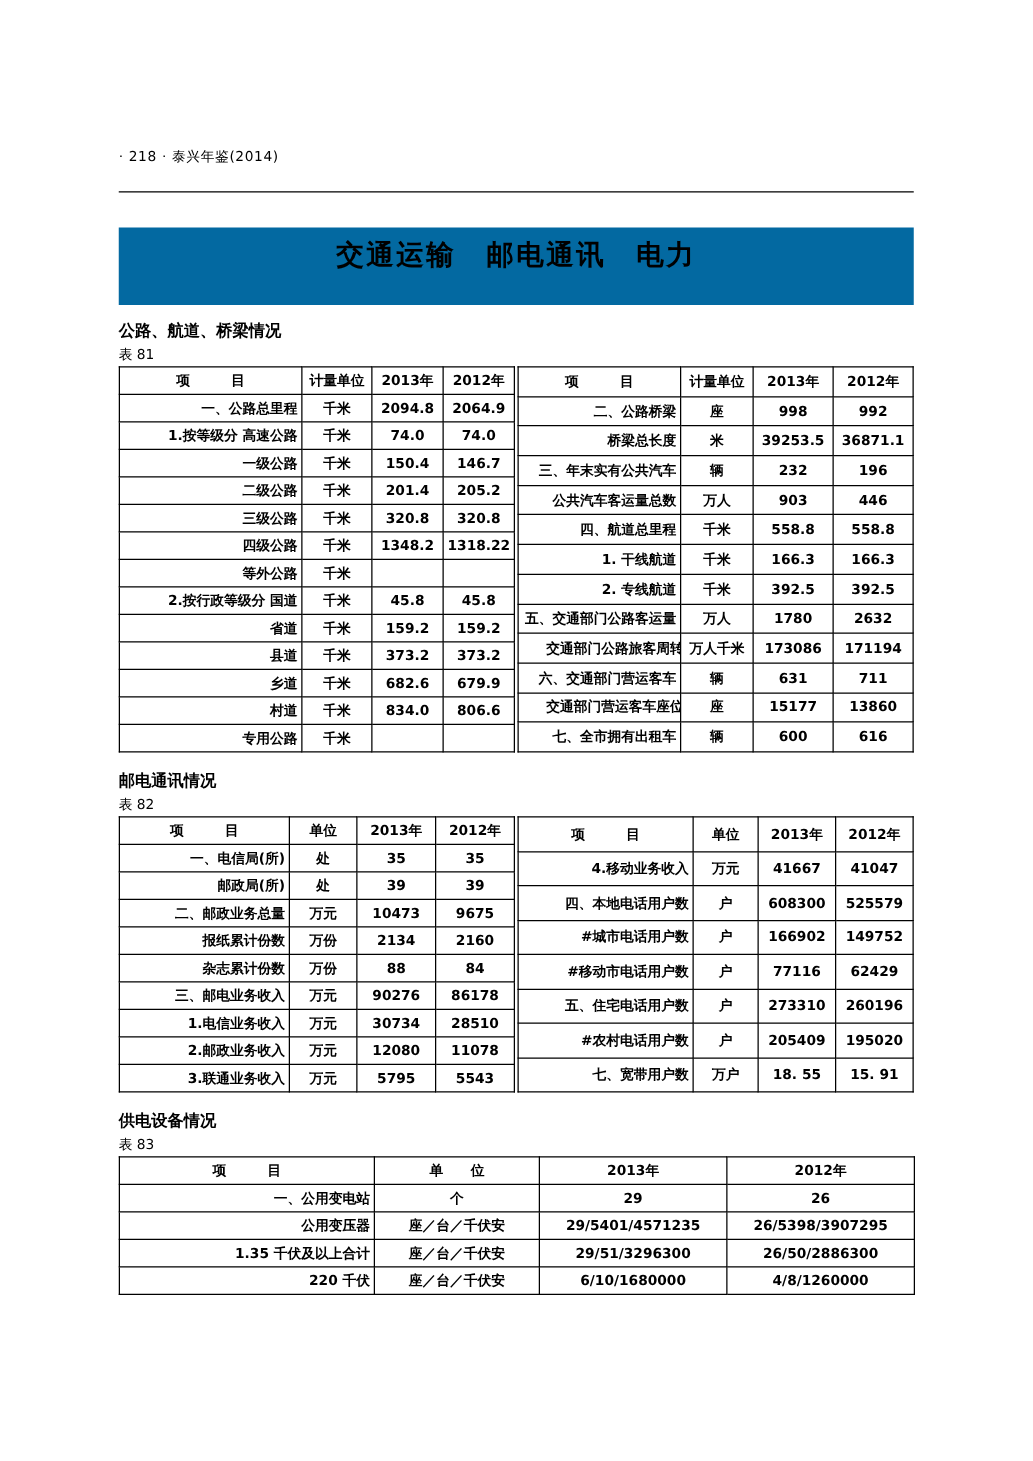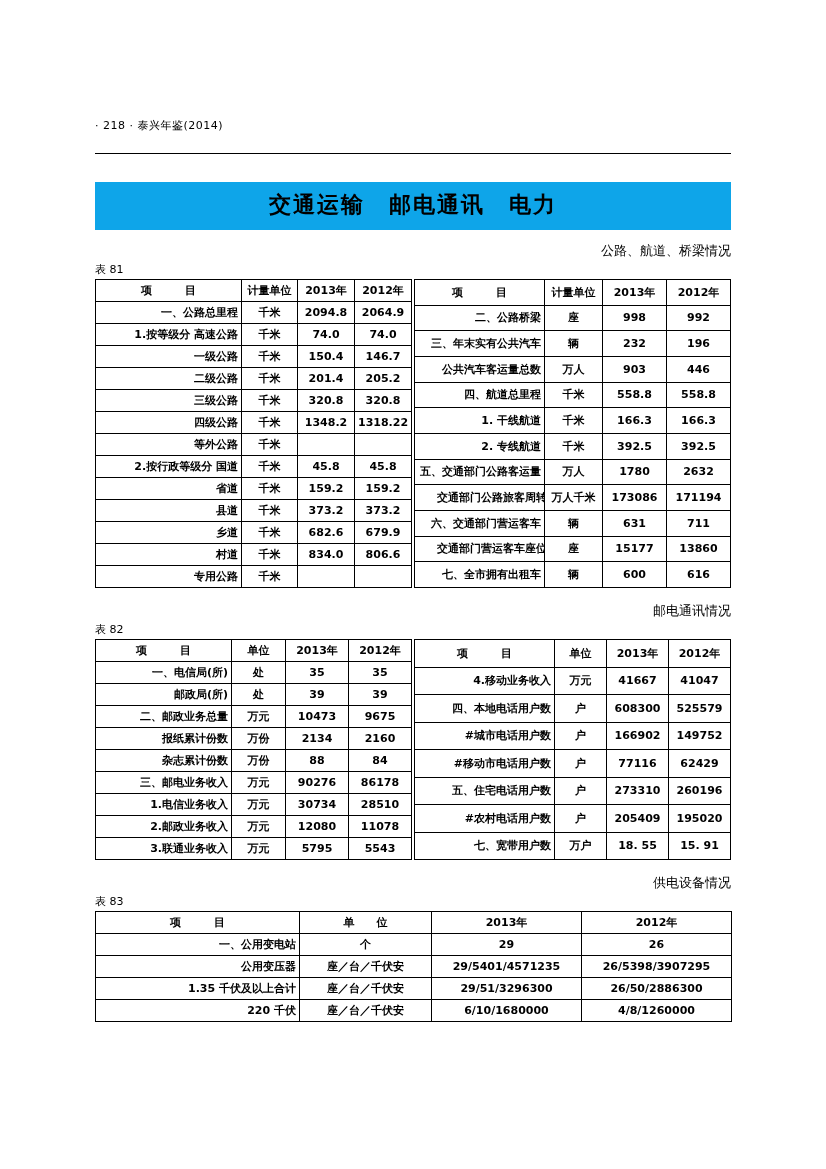--- a/index.html
+++ b/index.html
@@ -34,32 +34,32 @@
     padding-bottom: 20px;
     border-bottom: 1.6px solid #000;
     margin-bottom: 0;
     white-space: nowrap;
   }
   .pagehead .dot { font-size: 11px; }
   .pagehead .num { margin: 0 4px; }
   
   .banner {
     margin-top: 28px;
-    background: #0ea5e9;
-    height: 48px;
+    background: #0369a1;
+    height: 62px;
     line-height: 46px;
     text-align: center;
     font-size: 22px;
     font-weight: bold;
     letter-spacing: 2px;
   }
   .section-title {
-    text-align: right;
+    text-align: left;
     font-size: 13px;
-    font-weight: normal;
+    font-weight: bold;
     margin-top: 12px;
     margin-bottom: 2px;
   }
   .table-no {
     font-size: 11px;
     margin-bottom: 2px;
   }
 
   table.grid {
     border-collapse: collapse;
@@ -254,20 +254,26 @@
               <td class="head topline">2013年</td>
               <td class="head topline">2012年</td>
             </tr>
             <tr>
                 <td class="lbl">二、公路桥梁</td>
                 <td>座</td>
                 <td>998</td>
                 <td>992</td>
               </tr>
             <tr>
+                <td class="lbl i2">桥梁总长度</td>
+                <td>米</td>
+                <td>39253.5</td>
+                <td>36871.1</td>
+              </tr>
+            <tr>
                 <td class="lbl">三、年末实有公共汽车</td>
                 <td>辆</td>
                 <td>232</td>
                 <td>196</td>
               </tr>
             <tr>
                 <td class="lbl i2">公共汽车客运量总数</td>
                 <td>万人</td>
                 <td>903</td>
                 <td>446</td>

